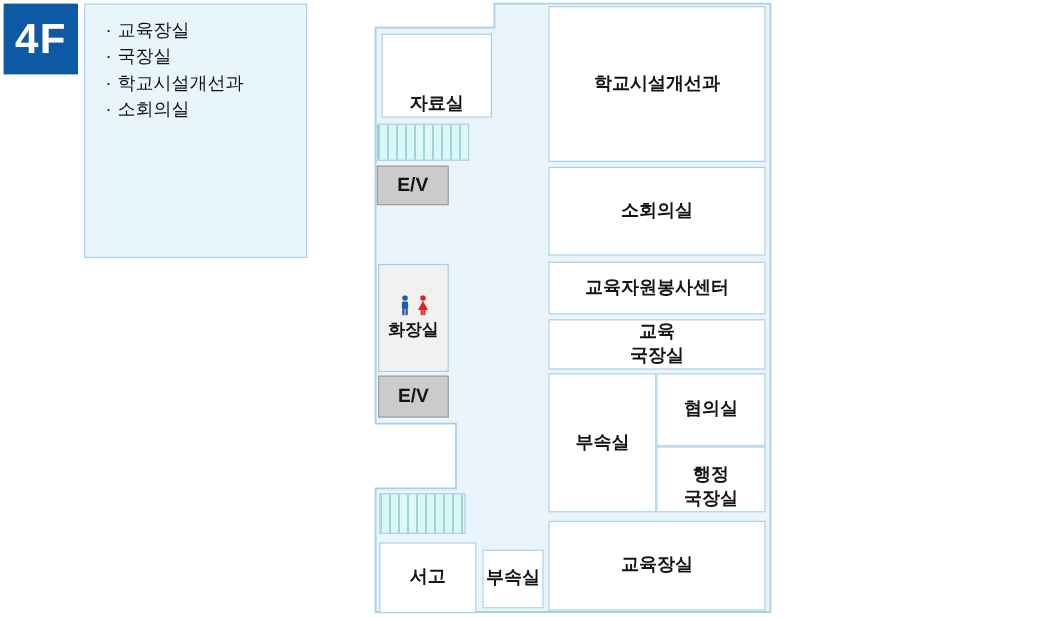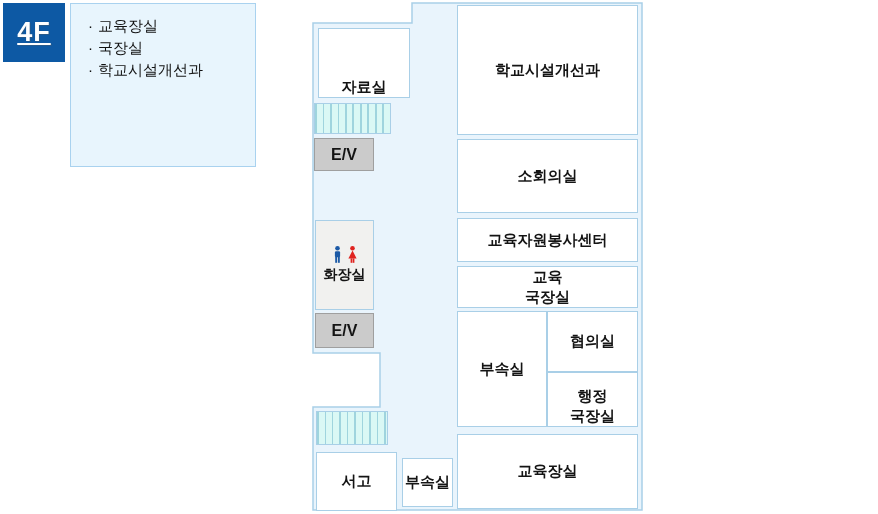--- a/index.html
+++ b/index.html
@@ -21,30 +21,29 @@
     position: absolute;
     left: 3px; top: 3px;
     width: 62px; height: 59px;
     background: #0d59a4;
     display: flex;
     align-items: center;
     justify-content: center;
   }
   .floor-badge span {
     color: #ffffff;
-    font-size: 27px;
+    font-size: 35px;
     font-weight: bold;
     letter-spacing: 1px;
     text-shadow: 1px 1px 0 rgba(90,90,90,0.35);
-    text-decoration: underline;
   }
   .legend-box {
     position: absolute;
     left: 70px; top: 3px;
-    width: 186px; height: 164px;
+    width: 186px; height: 212px;
     background: #e8f5fd;
     border: 1px solid #a9d2ef;
     padding: 11px 0 0 17px;
   }
   .legend-box ul { list-style: none; }
   .legend-box li {
     font-size: 15px;
     line-height: 22px;
     white-space: nowrap;
   }
@@ -119,20 +118,21 @@
 
   <div class="floor-badge">
     <span>4F</span>
   </div>
 
   <div class="legend-box">
     <ul>
       <li><span class="bullet">·</span><span>교육장실</span></li>
       <li><span class="bullet">·</span><span>국장실</span></li>
       <li><span class="bullet">·</span><span>학교시설개선과</span></li>
+      <li><span class="bullet">·</span><span>소회의실</span></li>
     </ul>
   </div>
 
   <svg class="plan-svg" width="878" height="514" aria-hidden="true">
     <polygon points="313,23 412,23 412,3 642,3 642,510 313,510 313,407 380,407 380,353 313,353" fill="#e9f4fc" stroke="#a9cfe7" stroke-width="1.5"></polygon>
   </svg>
 
   <div class="room room-reference">
     <span>자료실</span>
   </div>

